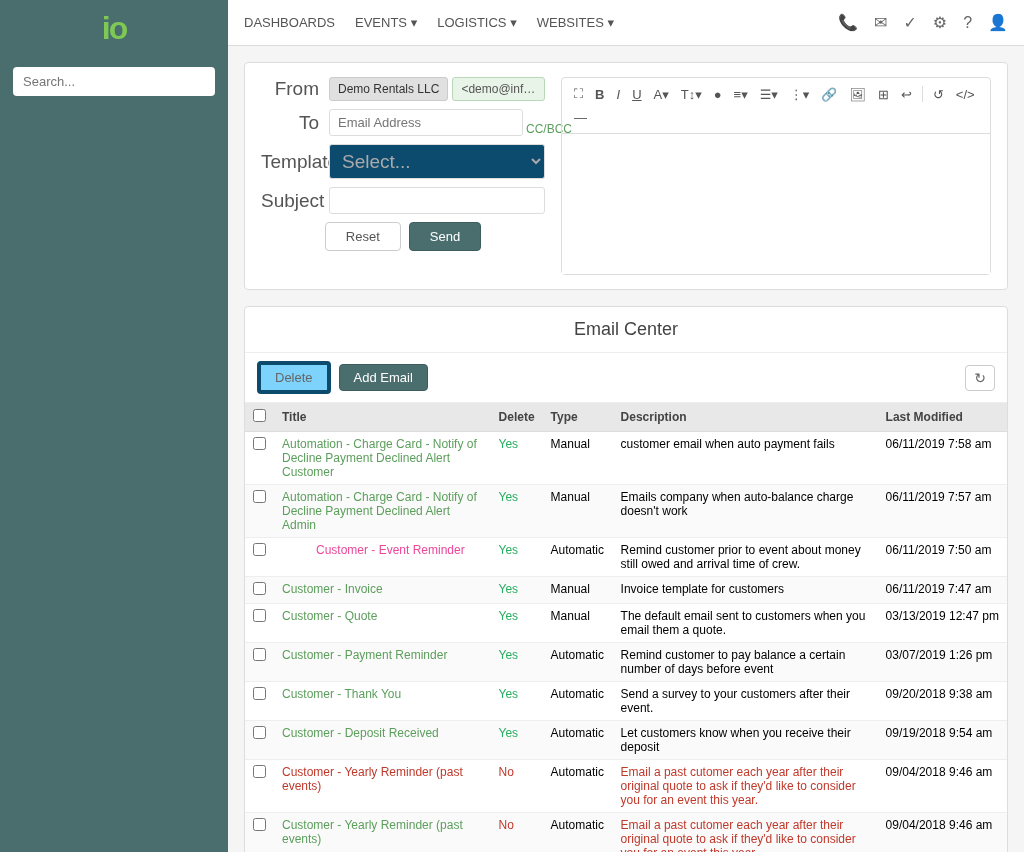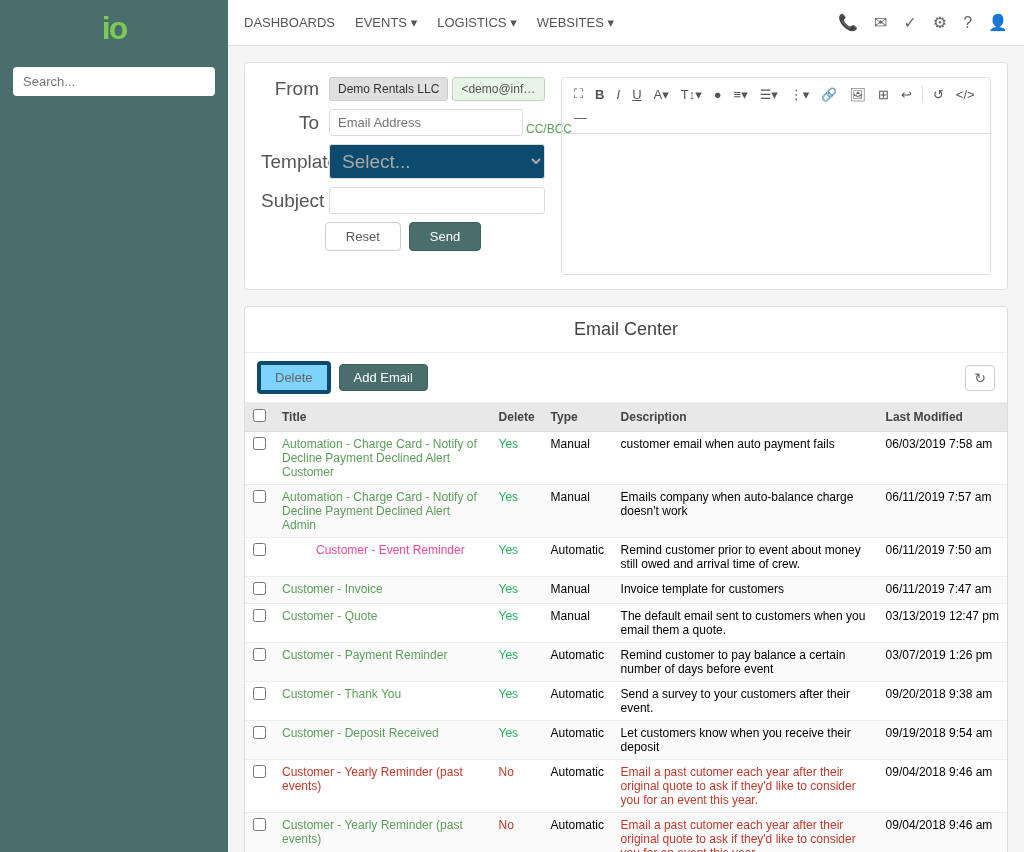--- a/index.html
+++ b/index.html
@@ -416,21 +416,21 @@
             <th class="last-mod-col">Last Modified</th>
           </tr>
         </thead>
         <tbody id="email-table-body">
         <tr>
               <td class="checkbox-col"><input type="checkbox" style=""></td>
               <td><a href="#" style="color: rgb(92, 158, 92); text-decoration: none;">Automation - Charge Card - Notify of Decline Payment Declined Alert Customer</a></td>
               <td style="color: rgb(39, 174, 96);">Yes</td>
               <td>Manual</td>
               <td>customer email when auto payment fails</td>
-              <td class="last-mod-col">06/03/2019 7:58 am</td>
+              <td class="last-mod-col">06/11/2019 7:58 am</td>
             </tr>
             <tr>
               <td class="checkbox-col"><input type="checkbox" style=""></td>
               <td><a href="#" style="color: rgb(92, 158, 92); text-decoration: none;">Automation - Charge Card - Notify of Decline Payment Declined Alert Admin</a></td>
               <td style="color: rgb(39, 174, 96);">Yes</td>
               <td>Manual</td>
               <td>Emails company when auto-balance charge doesn't work</td>
               <td class="last-mod-col">06/11/2019 7:57 am</td>
             </tr>
             <tr>

